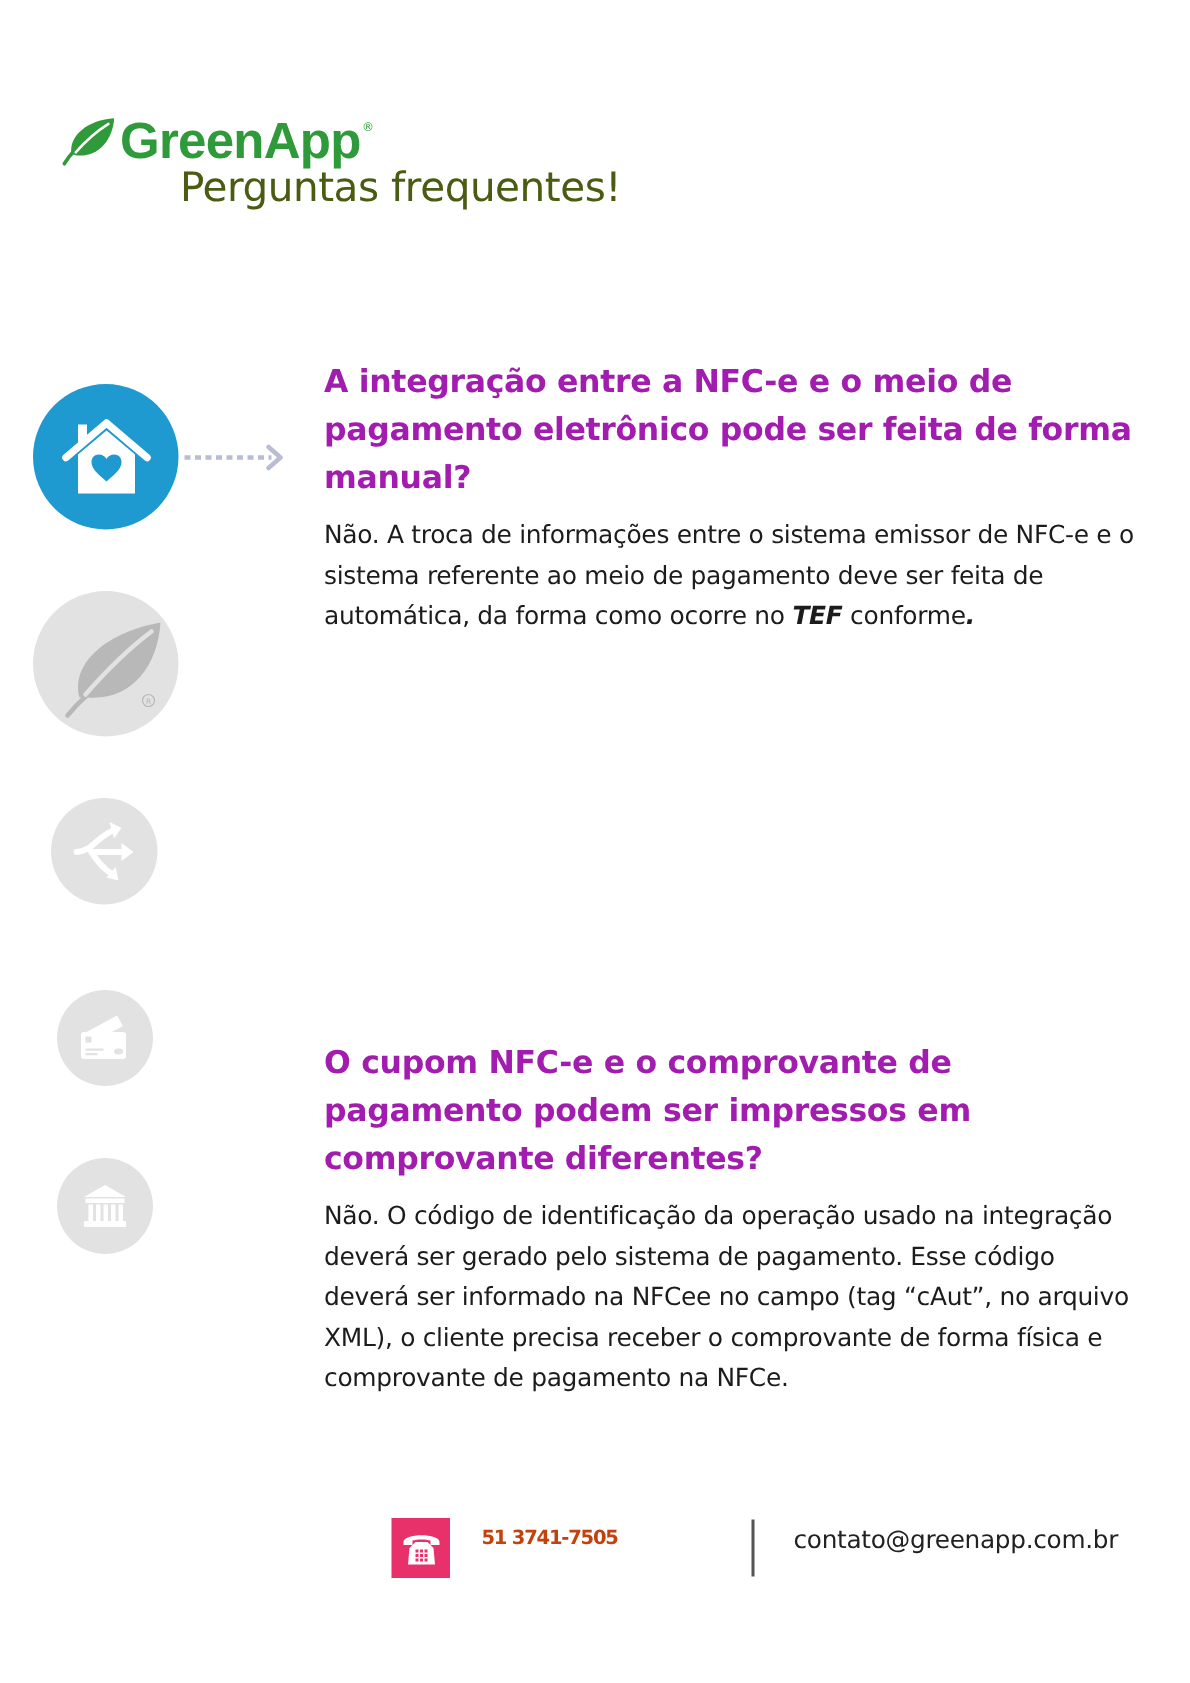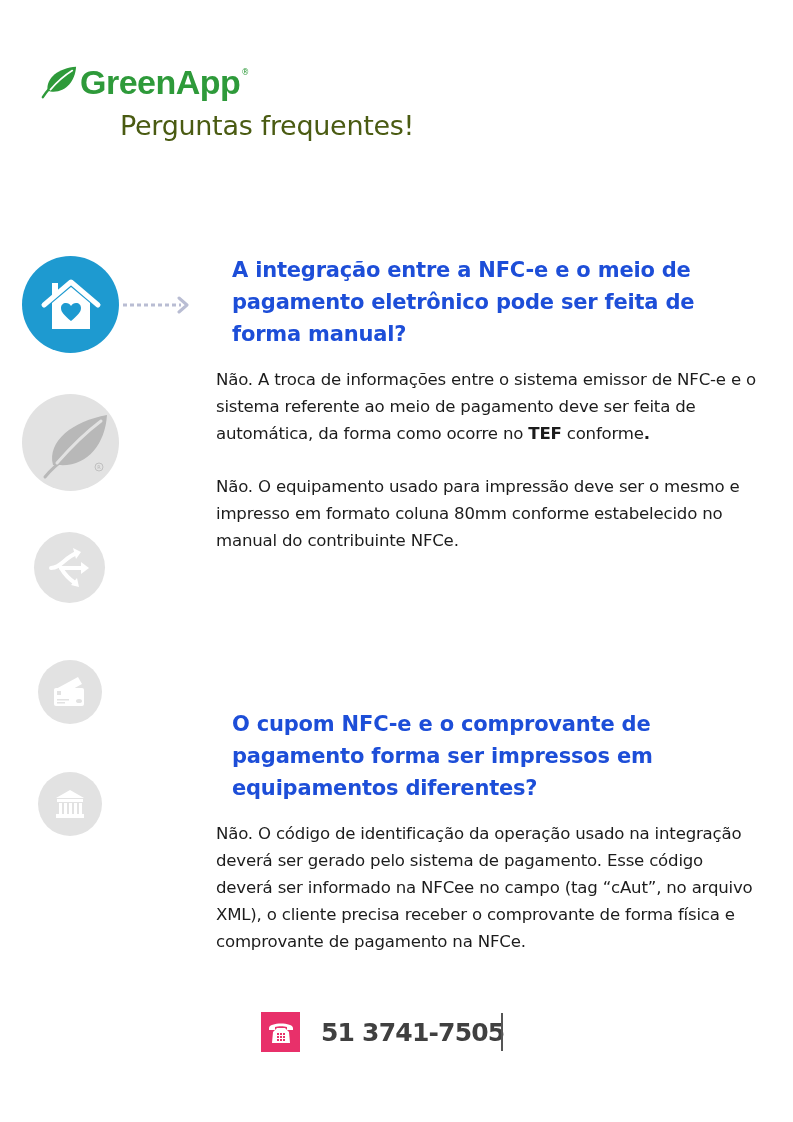--- a/index.html
+++ b/index.html
@@ -2,21 +2,21 @@
 <html><head>
 <meta charset="utf-8">
 <style>
   html, body { margin: 0; padding: 0; background: #ffffff; }
   body {
     width: 793px; height: 1122px; position: relative; overflow: hidden;
     font-family: "DejaVu Sans", "Liberation Sans", sans-serif;
     color: #111111;
   }
   .logo {
-    position: absolute; left: 40px; top: 62px; height: 40px;
+    position: absolute; left: 40px; top: 74px; height: 40px;
     display: flex; align-items: center; justify-content: space-between;
   }
   .logo-leaf { width: 38px; height: 36px; margin-right: 2px; }
   .logo-text {
     font-family: "Liberation Sans", sans-serif; font-weight: 700;
     font-size: 34px; color: #2e9a3a; letter-spacing: -0.5px; line-height: 1;
   }
   .logo-reg { font-size: 8px; color: #2e9a3a; align-self: flex-start; margin-top: 6px; margin-left: 1px; }
   .subtitle {
     position: absolute; left: 120px; top: 110px;
@@ -31,41 +31,41 @@
   .ic-leaf { left: 22px; top: 394px; width: 97px; height: 97px; background: #e2e2e2; }
   .ic-split { left: 34px; top: 532px; width: 71px; height: 71px; background: #e2e2e2; }
   .ic-card { left: 38px; top: 660px; width: 64px; height: 64px; background: #e2e2e2; }
   .ic-bank { left: 38px; top: 772px; width: 64px; height: 64px; background: #e2e2e2; }
   .arrow {
     position: absolute; left: 121px; top: 296px; width: 72px; height: 18px;
   }
   .faq { position: absolute; left: 216px; width: 545px; }
   .q {
     font-family: "DejaVu Sans", sans-serif; font-weight: 700;
-    font-size: 21px; line-height: 32px; color: #1d4ed8; margin: 16px;
+    font-size: 21px; line-height: 32px; color: #a21caf; margin: 0;
     letter-spacing: -0.2px;
   }
   .a {
     font-family: "DejaVu Sans", sans-serif; font-weight: 400;
     font-size: 16.6px; line-height: 27px; color: #1c1c1c; margin: 9px 0 0 0;
     letter-spacing: -0.2px;
   }
-  .a b { font-weight: 700; }
+  .a b { font-weight: 700; font-style: italic; }
   .faq1 { top: 238px; }
   .faq2 { top: 464px; }
   .faq3 { top: 692px; }
   .footer { position: absolute; top: 1012px; left: 261px; height: 40px; width: 500px; }
   .phone-box {
     position: absolute; left: 0; top: 0; width: 39px; height: 40px; background: #e8306a;
     display: flex; align-items: center; justify-content: center;
   }
   .phone-num {
     position: absolute; left: 60px; top: 6px;
-    font-family: "DejaVu Sans", sans-serif; font-weight: 700; font-size: 25px;
-    color: #404040; letter-spacing: -0.8px; text-align: center;
+    font-family: "DejaVu Sans", sans-serif; font-weight: 700; font-size: 13px;
+    color: #c2410c; letter-spacing: -0.8px; text-align: center;
   }
   .divider { position: absolute; left: 240px; top: 1px; width: 1.5px; height: 38px; background: #555555; }
   .email {
     position: absolute; left: 268px; top: 5px;
     font-family: "DejaVu Sans", sans-serif; font-size: 16.5px; color: #222222; letter-spacing: -0.2px;
   }
 </style>
 </head>
 <body>
 
@@ -137,25 +137,24 @@
     <rect x="3" y="27" width="28" height="4" fill="#ffffff"></rect>
   </svg>
 </div>
 
 <div class="faq faq1">
   <h2 class="q">A integração entre a NFC-e e o meio de pagamento eletrônico pode ser feita de forma manual?</h2>
   <p class="a"><span>Não. A troca de informações entre o sistema emissor de NFC-e e o sistema referente ao meio de pagamento deve ser feita de automática, da forma como ocorre no </span><b>TEF</b><span> conforme</span><b>.</b></p>
 </div>
 
 <div class="faq faq2">
-  <p class="a">Não. O equipamento usado para impressão deve ser o mesmo e impresso em formato coluna 80mm conforme estabelecido no manual do contribuinte NFCe.</p>
 </div>
 
 <div class="faq faq3">
-  <h2 class="q">O cupom NFC-e e o comprovante de pagamento forma ser impressos em equipamentos diferentes?</h2>
+  <h2 class="q">O cupom NFC-e e o comprovante de pagamento podem ser impressos em comprovante diferentes?</h2>
   <p class="a" style="">Não. O código de identificação da operação usado na integração deverá ser gerado pelo sistema de pagamento. Esse código deverá ser informado na NFCee no campo (tag “cAut”, no arquivo XML), o cliente precisa receber o comprovante de forma física e comprovante de pagamento na NFCe.</p>
 </div>
 
 <div class="footer">
   <div class="phone-box">
     <svg width="28" height="26" viewBox="0 0 28 26">
       <path d="M2 9 C2 3 26 3 26 9 L26 11 L20 11 L20 8 C17 7 11 7 8 8 L8 11 L2 11 Z" fill="#ffffff"></path>
       <path d="M6 13 L10 9 L18 9 L22 13 L23 24 L5 24 Z" fill="#ffffff"></path>
       <g fill="#e8306a">
         <rect x="10" y="14" width="2" height="2"></rect>
@@ -165,13 +164,14 @@
           <rect x="13" y="17" width="2" height="2"></rect>
           <rect x="16" y="17" width="2" height="2"></rect>
         <rect x="10" y="20" width="2" height="2"></rect>
           <rect x="13" y="20" width="2" height="2"></rect>
           <rect x="16" y="20" width="2" height="2"></rect>
       </g>
     </svg>
   </div>
   <span class="phone-num">51 3741-7505</span>
   <div class="divider"></div>
+  <span class="email">contato@greenapp.com.br</span>
 </div>
 
 </body></html>

